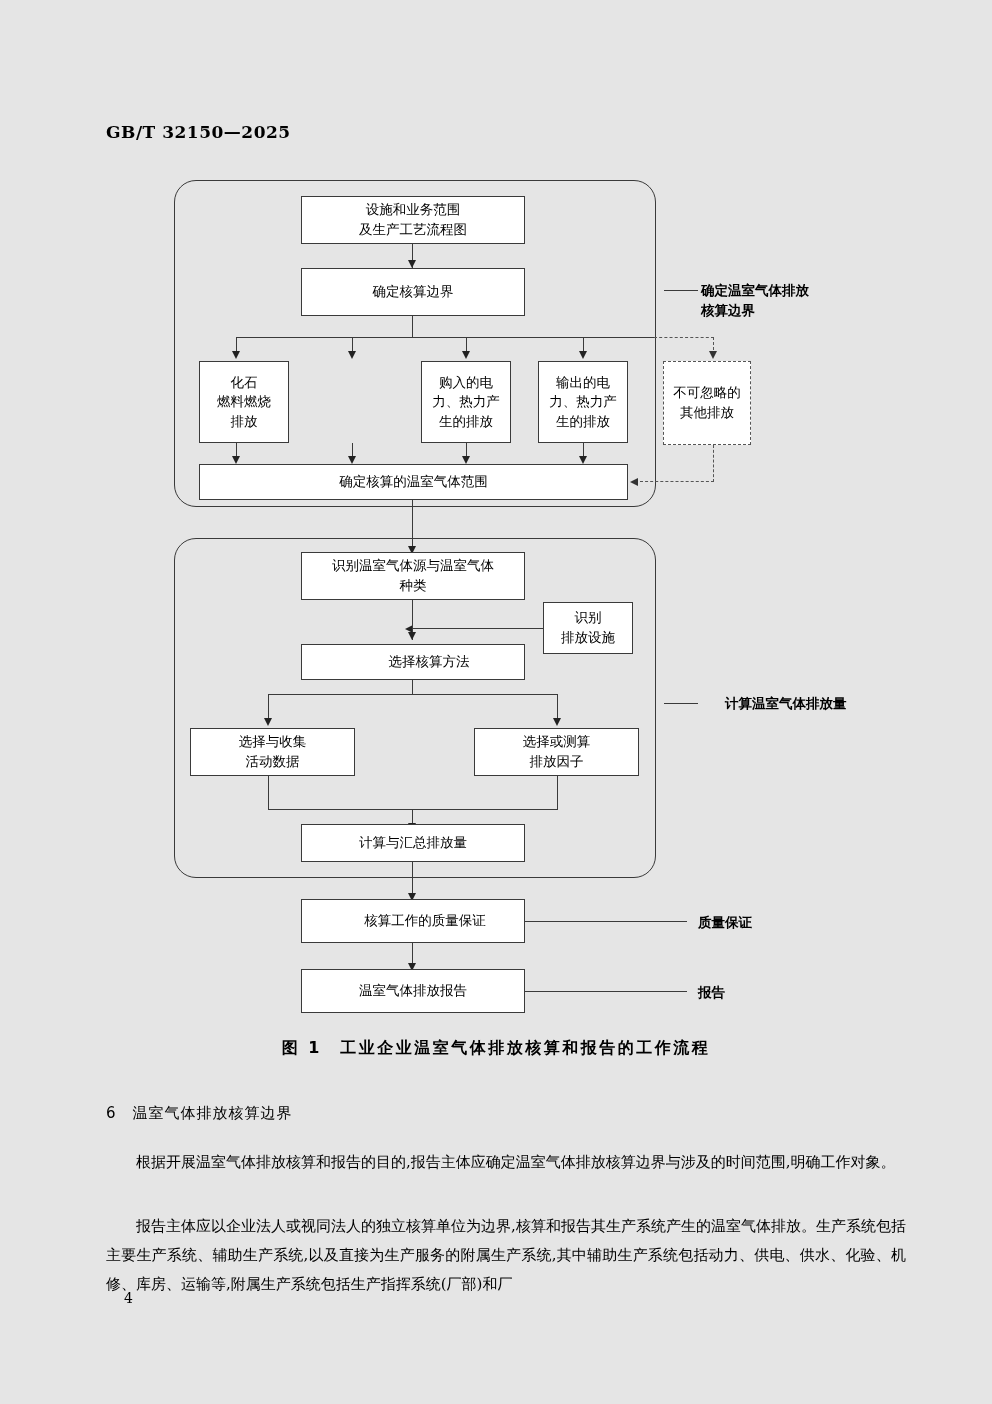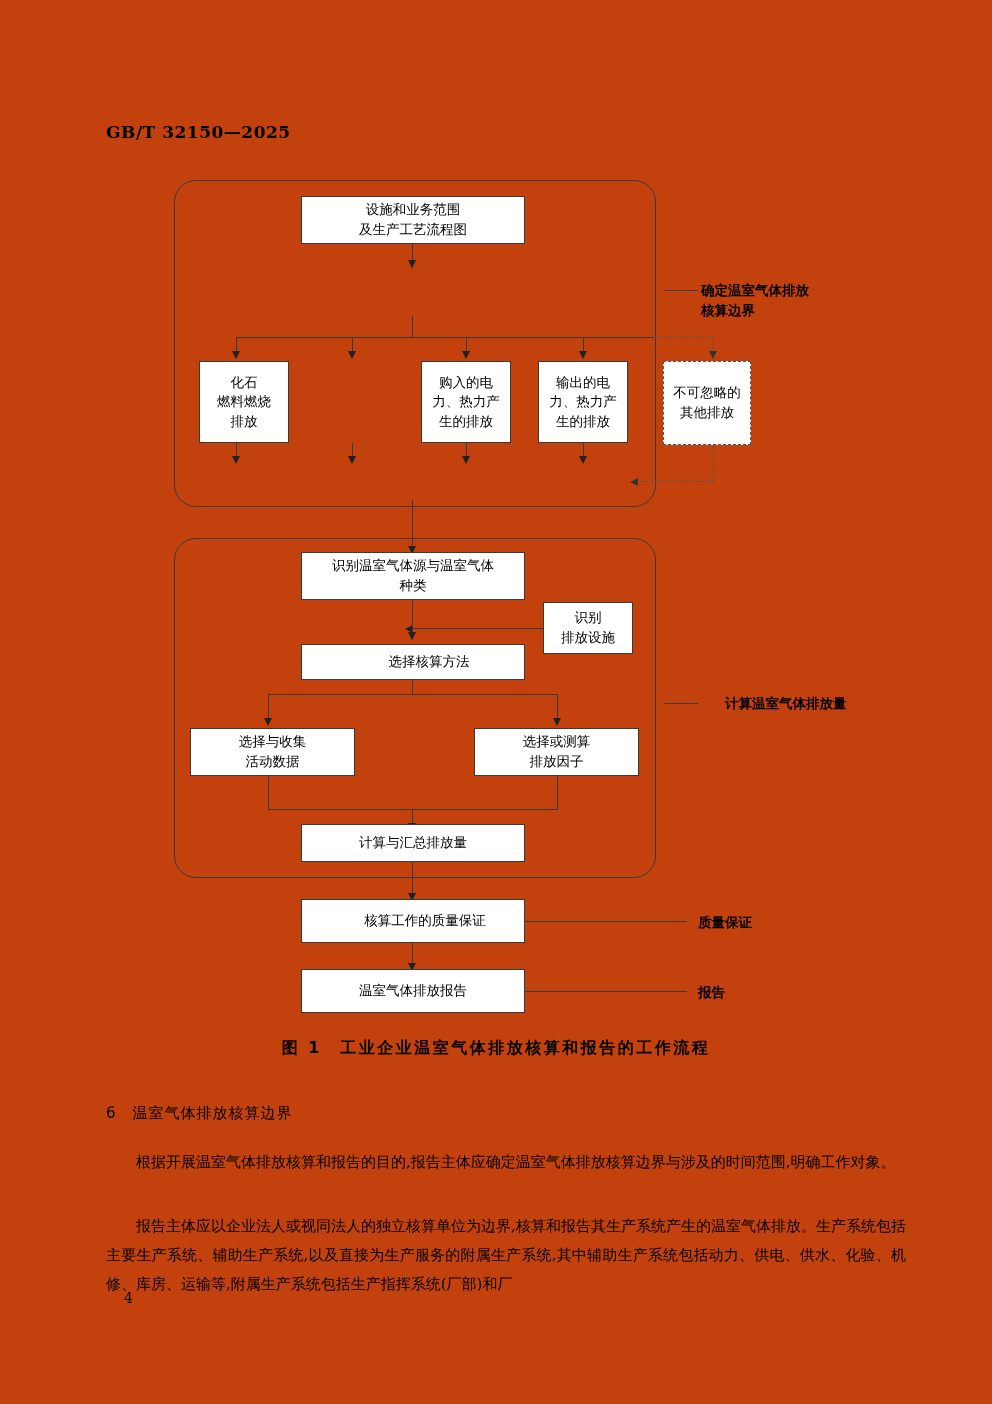--- a/index.html
+++ b/index.html
@@ -1,21 +1,21 @@
 <!DOCTYPE html>
 <html><head>
 <meta charset="utf-8">
 <style>
   html,body{margin:0;padding:0;background:#fff;}
   body{width:992px;height:1404px;position:relative;
        font-family:"DejaVu Sans","Liberation Sans",sans-serif;color:#000;
        -webkit-font-smoothing:antialiased;}
 
   
-  .page{position:absolute;inset:0;background:#c2410c;}
+  .page{position:absolute;inset:0;background:#e5e5e5;}
   .hdr{position:absolute;left:106px;top:122px;font-size:17px;font-weight:bold;
        letter-spacing:.5px;font-family:"DejaVu Serif","Liberation Serif",serif;}
   .footer-num{position:absolute;left:124px;top:1290px;font-size:14px;
        font-family:"DejaVu Serif","Liberation Serif",serif;}
 
   
   .figure{position:absolute;left:0;top:0;width:992px;height:1060px;}
   .fig-cap{position:absolute;left:0;top:1038px;width:992px;text-align:center;
        font-size:16px;font-weight:bold;letter-spacing:2.5px;}
 
@@ -64,20 +64,21 @@
   <div class="figure">
 
     <div class="group" style="left:174px;top:180px;width:480px;height:325px;"></div>
 
     <div class="box" style="left:301px;top:196px;width:224px;height:48px;white-space:pre-line;">设施和业务范围
 及生产工艺流程图</div>
 
     <div class="ln lnv" style="left:412px;top:244px;height:24px;"></div>
     <div class="arw arw-d" style="left:408px;top:260px;"></div>
 
+    <div class="box" style="left:301px;top:268px;width:224px;height:48px;">确定核算边界</div>
 
     <div class="ln lnv" style="left:412px;top:316px;height:22px;"></div>
     <div class="ln lnh" style="left:236px;top:337px;width:418px;"></div>
 
     <div class="ln lnv" style="left:236px;top:337px;height:16px;"></div>
     <div class="arw arw-d" style="left:232px;top:351px;"></div>
     <div class="ln lnv" style="left:352px;top:337px;height:16px;"></div>
     <div class="arw arw-d" style="left:348px;top:351px;"></div>
     <div class="ln lnv" style="left:466px;top:337px;height:16px;"></div>
     <div class="arw arw-d" style="left:462px;top:351px;"></div>
@@ -96,20 +97,21 @@
 
     <div class="ln lnv" style="left:236px;top:443px;height:16px;"></div>
     <div class="arw arw-d" style="left:232px;top:456px;"></div>
     <div class="ln lnv" style="left:352px;top:443px;height:16px;"></div>
     <div class="arw arw-d" style="left:348px;top:456px;"></div>
     <div class="ln lnv" style="left:466px;top:443px;height:16px;"></div>
     <div class="arw arw-d" style="left:462px;top:456px;"></div>
     <div class="ln lnv" style="left:583px;top:443px;height:16px;"></div>
     <div class="arw arw-d" style="left:579px;top:456px;"></div>
 
+    <div class="box" style="left:199px;top:464px;width:429px;height:36px;">确定核算的温室气体范围</div>
 
     <div class="dash-h" style="left:654px;top:337px;width:60px;"></div>
     <div class="dash-v" style="left:713px;top:337px;height:18px;"></div>
     <div class="arw arw-d" style="left:709px;top:351px;border-top-color:#333;"></div>
 
     <div class="box dashed" style="left:663px;top:361px;width:88px;height:84px;white-space:pre-line;">不可忽略的
 其他排放</div>
 
     <div class="dash-v" style="left:713px;top:445px;height:37px;"></div>
     <div class="dash-h" style="left:640px;top:481px;width:74px;"></div>

